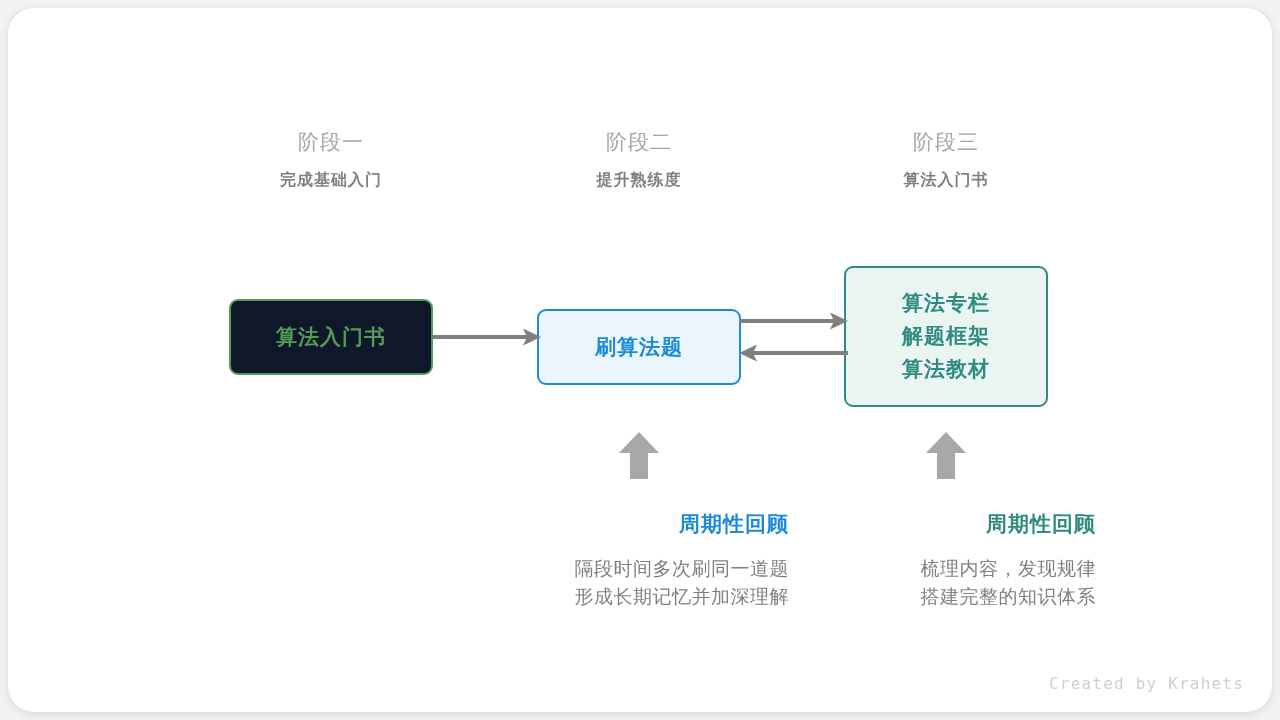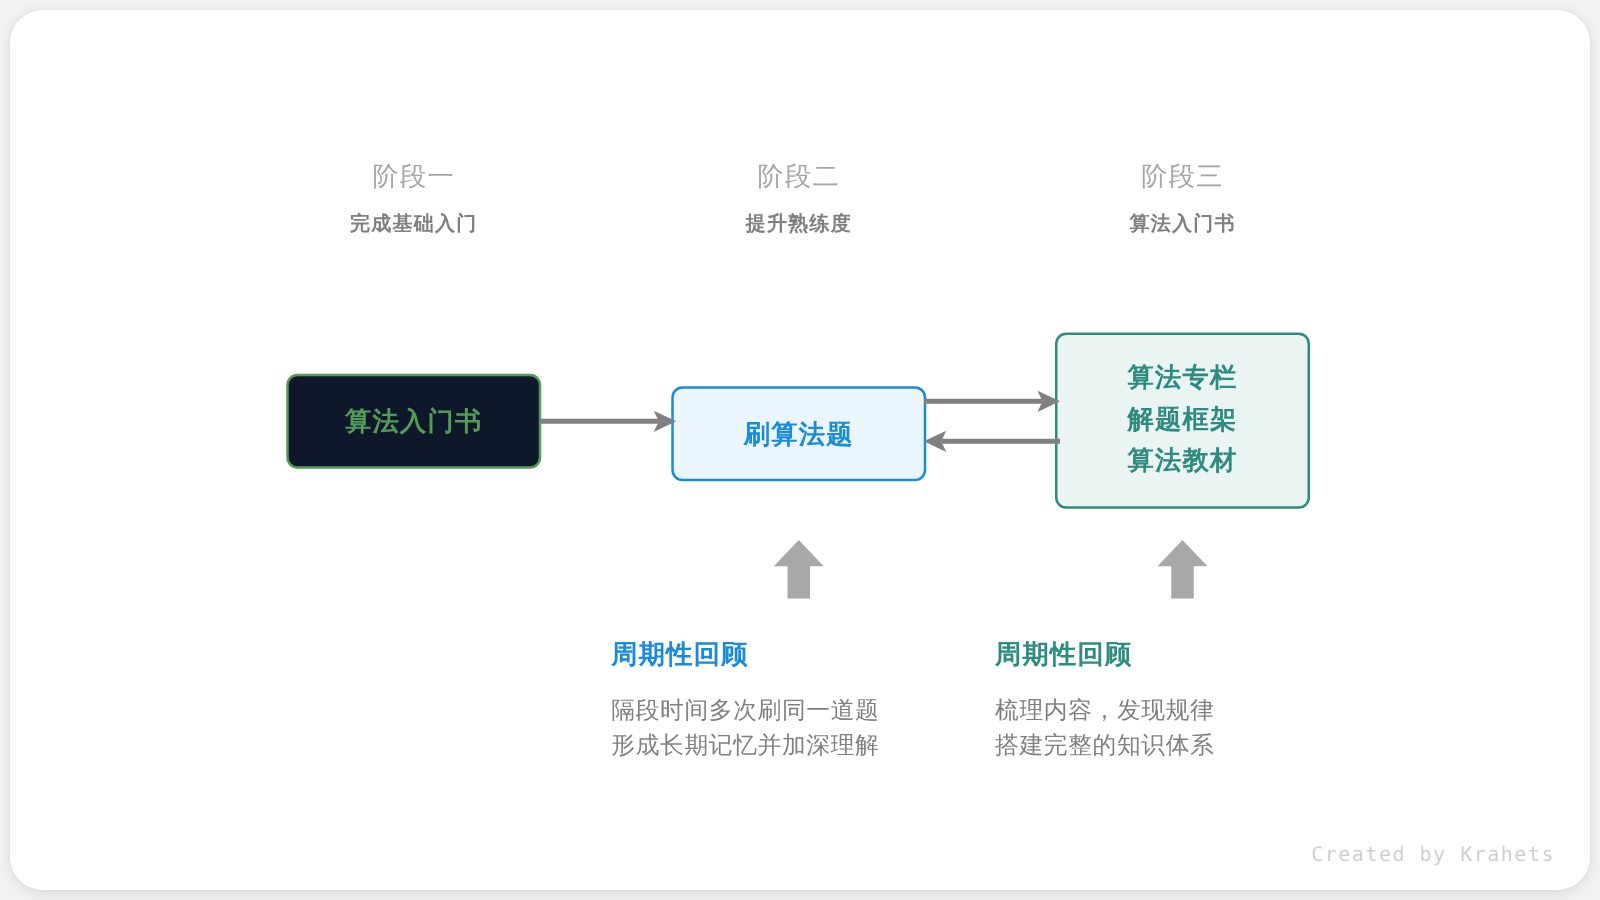--- a/index.html
+++ b/index.html
@@ -114,21 +114,21 @@
     width: 40px;
     height: 47px;
   }
   #up-arrow-review  { left: 619px; top: 432px; }
   #up-arrow-summary { left: 926px; top: 432px; }
 
   
   .annotation {
     position: absolute;
     width: 300px;
-    text-align: left;
+    text-align: right;
   }
   .annotation .ann-title {
     display: block;
     font-size: 21px;
     font-weight: bold;
     line-height: 1;
     letter-spacing: 1px;
   }
   .annotation .ann-body {
     display: block;

